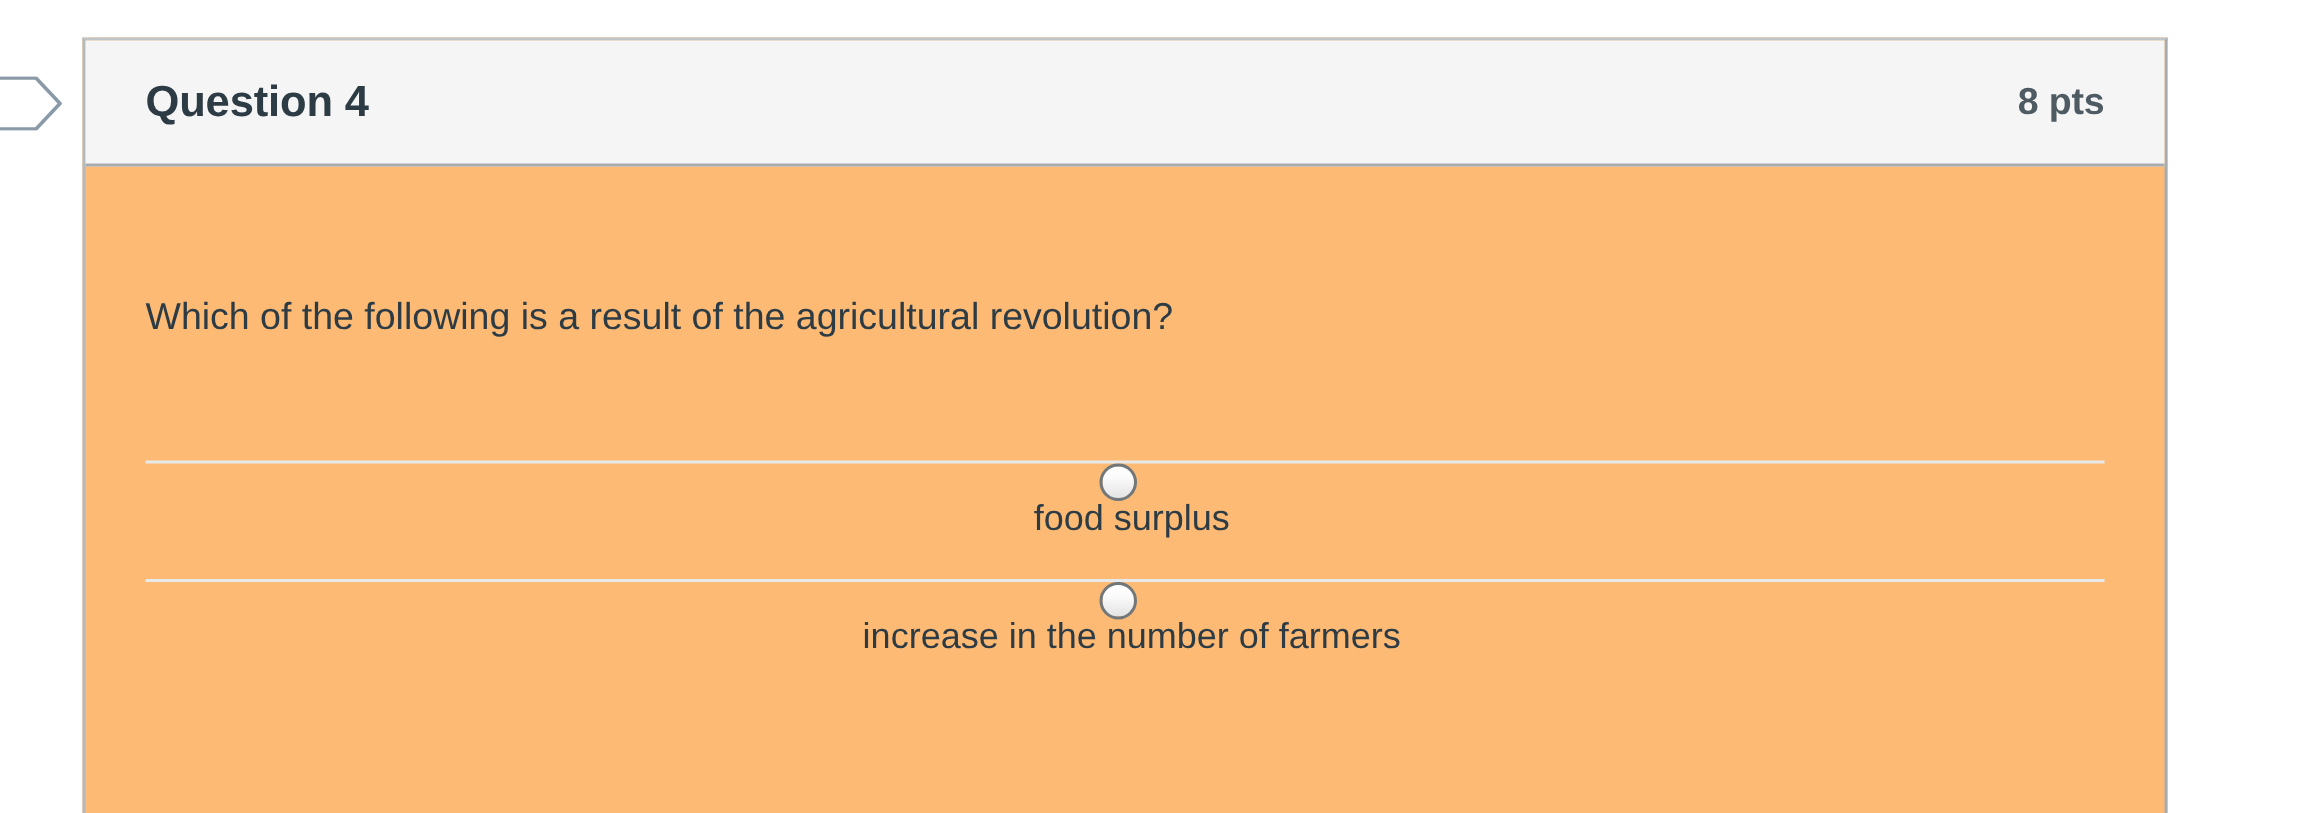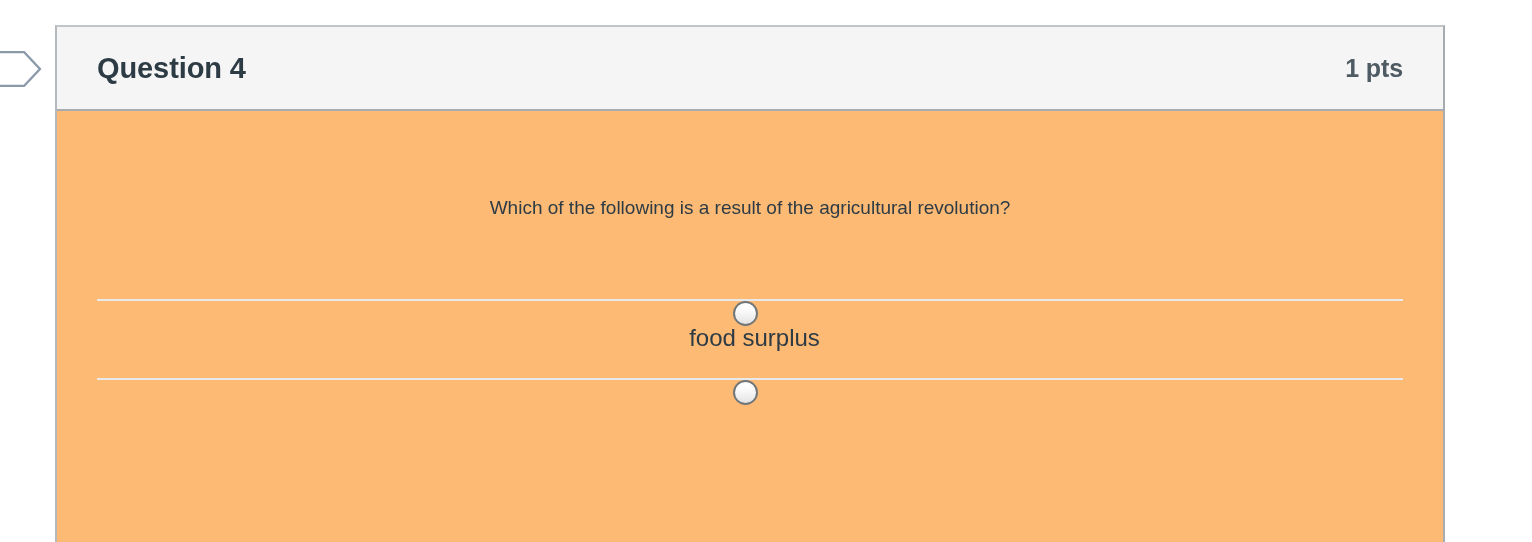--- a/index.html
+++ b/index.html
@@ -65,25 +65,24 @@
     letter-spacing: -0.1px;
   }
 
   
   .question-body {
     padding: 0 40px;
     position: relative;
     height: 393px;
   }
   .question-text {
-    font-size: 19px;
+    font-size: 25px;
     line-height: 1.35;
     color: #2d3b45;
     padding-top: 84px;
-    text-align: center;
   }
 
   .answers {
     margin-top: 78px;
     border-top: 2px solid #e8e9ea;
   }
   .answer-row {
     display: flex;
     align-items: center;
     height: 77px;
@@ -115,33 +114,34 @@
 <div class="flag-marker">
   <svg width="64" height="36" viewBox="0 0 64 36" fill="none" xmlns="http://www.w3.org/2000/svg" aria-hidden="true">
     <path d="M1 1 H46 L62 18 L46 35 H1 Z" fill="#ffffff" stroke="#8b9aa8" stroke-width="2.4" stroke-linejoin="round"></path>
   </svg>
 </div>
 
 <div class="question-card">
 
   <div class="question-header">
     <div class="question-title">Question 4</div>
-    <div class="question-points">1 pts</div>
+    <div class="question-points">8 pts</div>
   </div>
 
   <div class="question-body">
 
     <div class="question-text">Which of the following is a result of the agricultural revolution?</div>
 
     <div class="answers">
 
       <div class="answer-row">
         <span class="radio"></span>
         <span class="answer-label">food surplus</span>
       </div>
 
       <div class="answer-row">
         <span class="radio"></span>
+        <span class="answer-label">increase in the number of farmers</span>
       </div>
 
     </div>
   </div>
 </div>
 
 </body></html>

